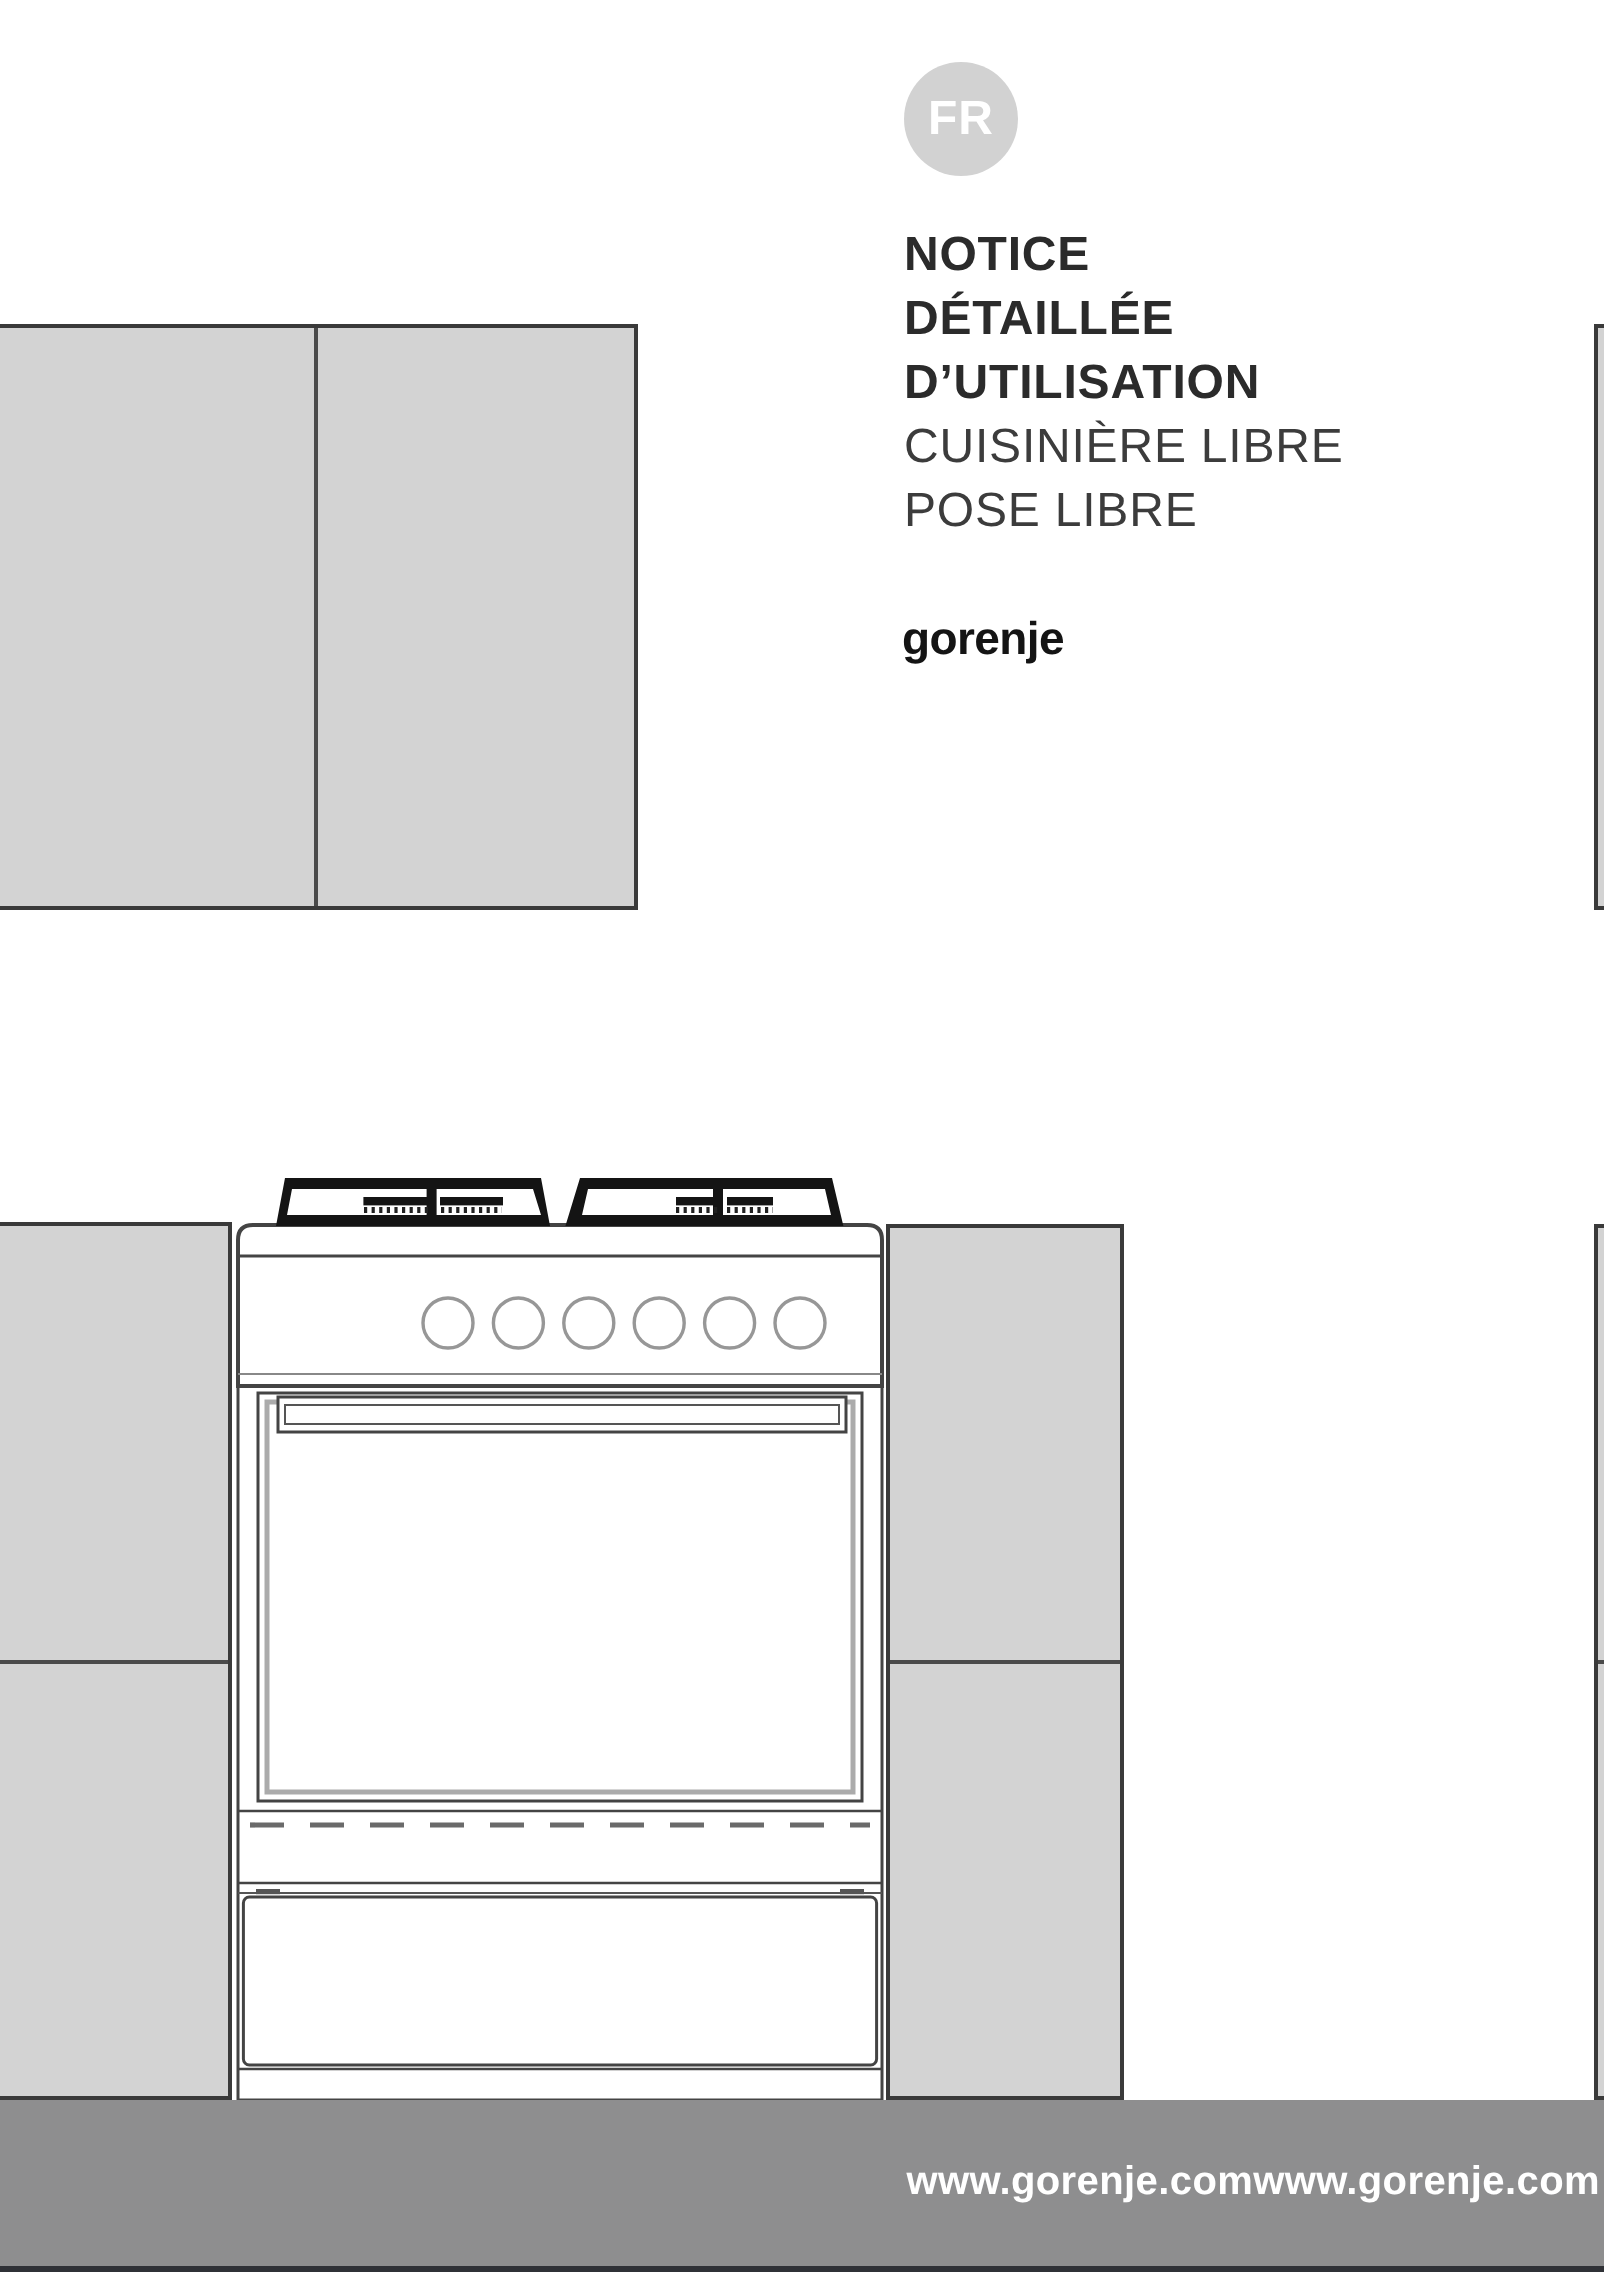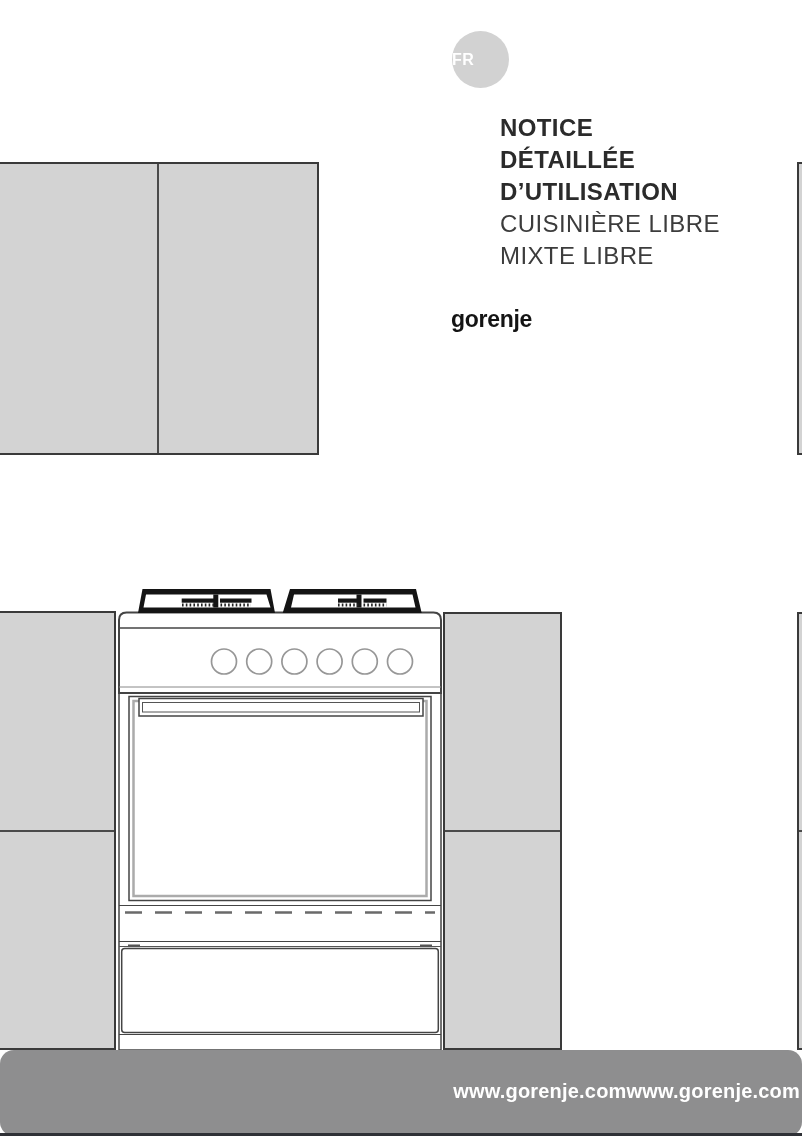--- a/index.html
+++ b/index.html
@@ -20,33 +20,33 @@
   .badge-fr {
     position: absolute;
     left: 452px;
     top: 31px;
     width: 57px;
     height: 57px;
     border-radius: 50%;
     background: #d2d2d2;
     display: flex;
     align-items: center;
+    justify-content: center;
     color: #ffffff;
-    font-size: 16px;
+    font-size: 24px;
     font-weight: bold;
     letter-spacing: 0.5px;
   }
 
   
   .title-block {
     position: absolute;
     left: 452px;
     top: 112px;
     color: #2b2b2b;
-    margin-left: 48px;
   }
   .title-line {
     font-size: 24px;
     font-weight: bold;
     line-height: 32px;
     letter-spacing: 0.4px;
     white-space: nowrap;
   }
   .subtitle-line {
     font-size: 24px;
@@ -108,21 +108,20 @@
     top: 1050px;
     width: 802px;
     height: 86px;
     background: #8e8e8f;
     display: flex;
     align-items: center;
     justify-content: flex-end;
     padding-right: 2px;
     padding-bottom: 3px;
     box-sizing: border-box;
-    border-radius: 14px;
   }
   .footer-url {
     color: #ffffff;
     font-size: 20px;
     font-weight: bold;
     letter-spacing: 0.2px;
     white-space: nowrap;
   }
   .footer-bottom-edge {
     position: absolute;
@@ -140,21 +139,21 @@
 
   <div class="badge-fr">
     <span>FR</span>
   </div>
 
   <div class="title-block">
     <div class="title-line">NOTICE</div>
     <div class="title-line">DÉTAILLÉE</div>
     <div class="title-line">D’UTILISATION</div>
     <div class="subtitle-line">CUISINIÈRE LIBRE</div>
-    <div class="subtitle-line">MIXTE LIBRE</div>
+    <div class="subtitle-line">POSE LIBRE</div>
   </div>
 
   <div class="brand">gorenje</div>
 
   <div class="cabinet cab-top-left">
     <div class="divider-v" style="left:161px;"></div>
   </div>
   <div class="cabinet cab-top-right"></div>
 
   <div class="cabinet cab-bot-left">

